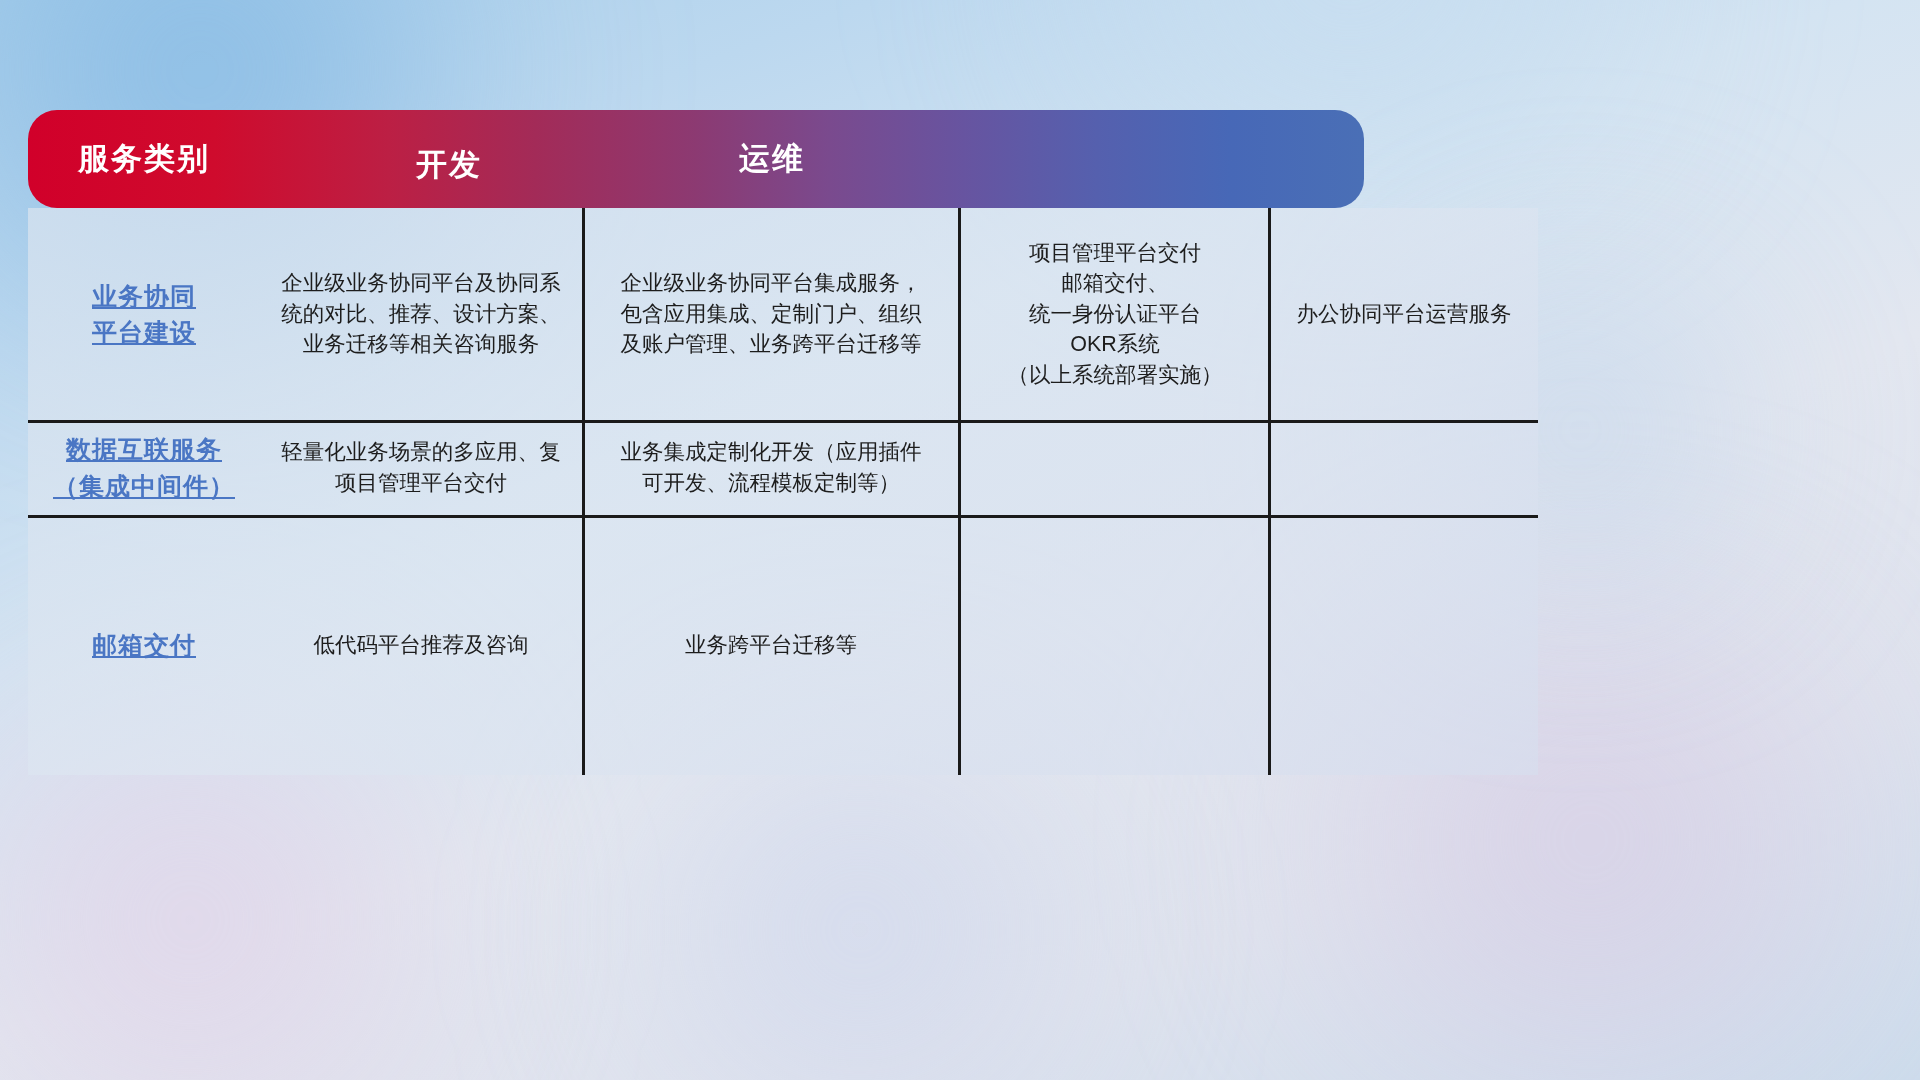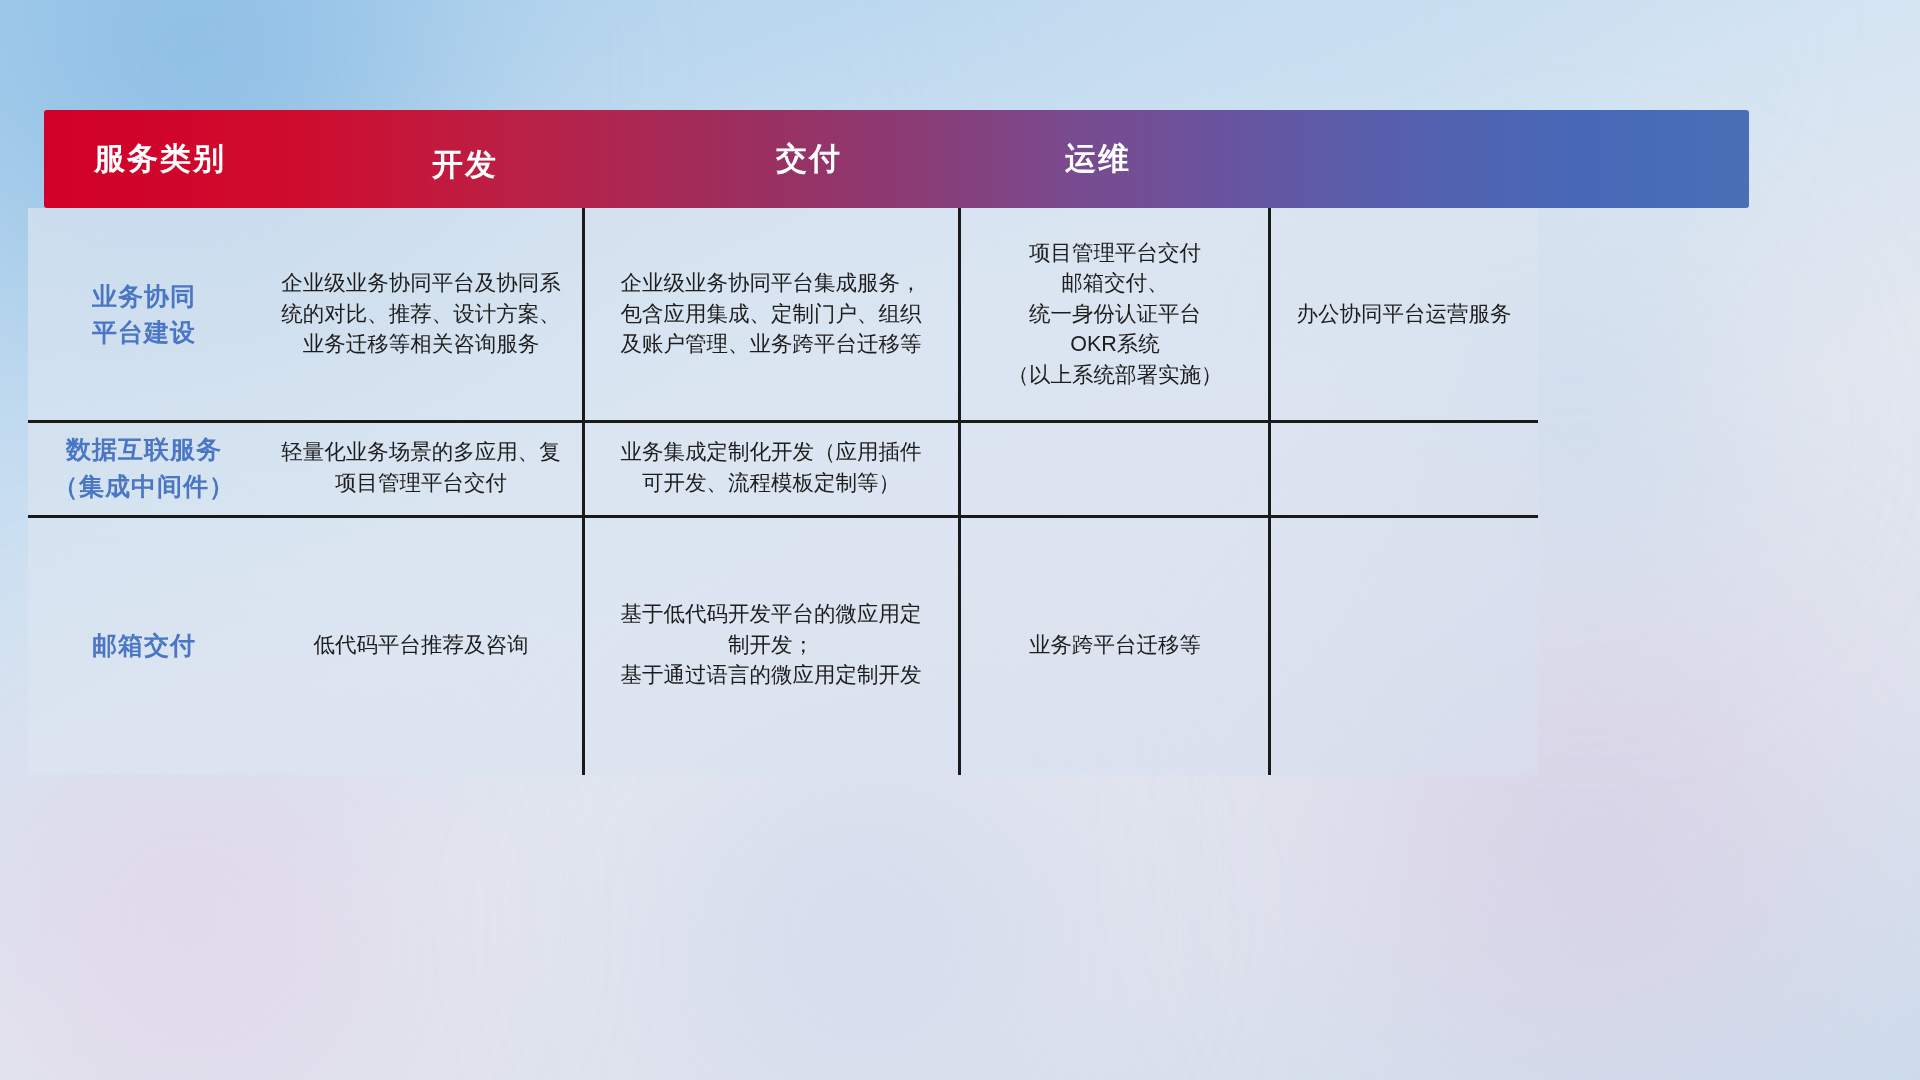--- a/index.html
+++ b/index.html
@@ -40,23 +40,23 @@
     width:1510px; height:665px;
   }
   .panel {
     position:absolute;
     left:0; top:98px;
     width:1510px; height:567px;
     background:linear-gradient(150deg, rgba(214,226,239,.78) 0%, rgba(221,230,241,.72) 45%, rgba(215,222,238,.70) 100%);
   }
   .header {
     position:absolute;
-    left:16px; top:0;
-    width:1705px; height:98px;
-    border-radius:3px;
+    left:0; top:0;
+    width:1336px; height:98px;
+    border-radius:29px;
     background:linear-gradient(90deg,
         #d1002a 0%,
         #cf0b2d 14%,
         #bc1f44 27%,
         #a32b58 38%,
         #8c3a72 50%,
         #7a4a8e 60%,
         #6754a0 70%,
         #5560ae 80%,
         #4768b7 90%,
@@ -99,20 +99,21 @@
     line-height:1.42;
     color:#1d1d1d;
     white-space:pre-line;
   }
   .cat {
     color:#4a76c4;
     font-weight:bold;
     font-size:25px;
     line-height:1.45;
     letter-spacing:1px;
+    text-decoration:underline;
   }
   
   .vrule {
     position:absolute;
     top:98px;
     width:2.5px;
     background:#1a1a1a;
     z-index:4;
   }
   
@@ -138,21 +139,20 @@
   <div class="blob blob-6"></div>
 </div>
 
 <div class="table-wrap">
 
   <div class="panel"></div>
 
   <div class="header">
     <div class="hcell c1">服务类别</div>
     <div class="hcell c3">开发</div>
-    <div class="hcell c4">交付</div>
     <div class="hcell c5">运维</div>
   </div>
 
   <div class="grid">
 
     <div class="cell cat">业务协同
 平台建设</div>
     <div class="cell">企业级业务协同平台及协同系
 统的对比、推荐、设计方案、
 业务迁移等相关咨询服务</div>
@@ -170,23 +170,20 @@
 （集成中间件）</div>
     <div class="cell">轻量化业务场景的多应用、复
 项目管理平台交付</div>
     <div class="cell">业务集成定制化开发（应用插件
 可开发、流程模板定制等）</div>
     <div class="cell"></div>
     <div class="cell"></div>
 
     <div class="cell cat">邮箱交付</div>
     <div class="cell">低代码平台推荐及咨询</div>
-    <div class="cell">基于低代码开发平台的微应用定
-制开发；
-基于通过语言的微应用定制开发</div>
     <div class="cell">业务跨平台迁移等</div>
     <div class="cell"></div>
   </div>
 
   <div class="vrule" style="left:554px;  height:567px;"></div>
   <div class="vrule" style="left:930px;  height:567px;"></div>
   <div class="vrule" style="left:1240px; height:567px;"></div>
 
   <div class="hrule" style="top:310px;"></div>
   <div class="hrule" style="top:405px;"></div>

